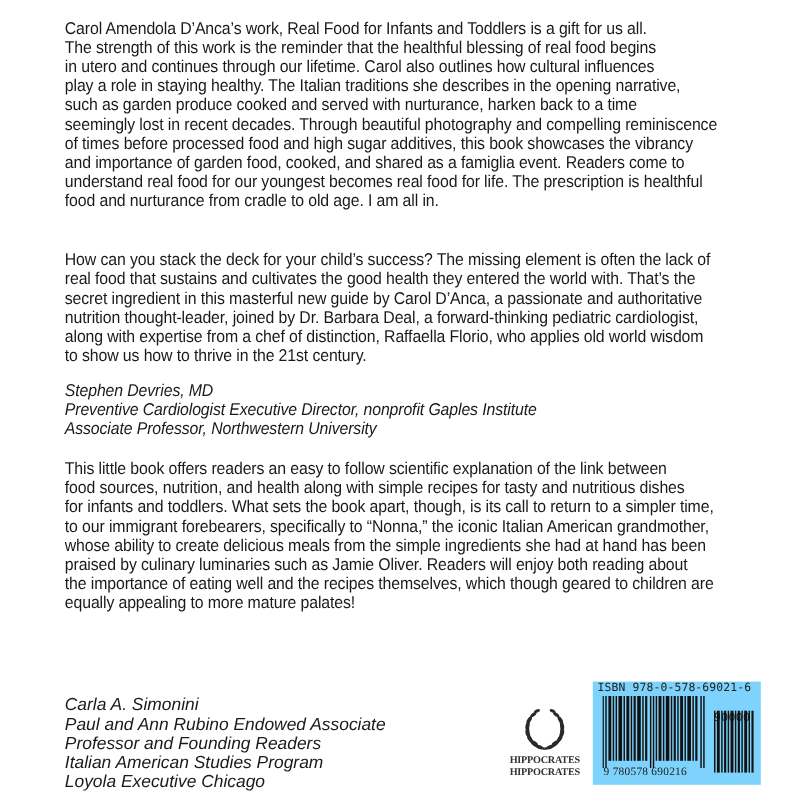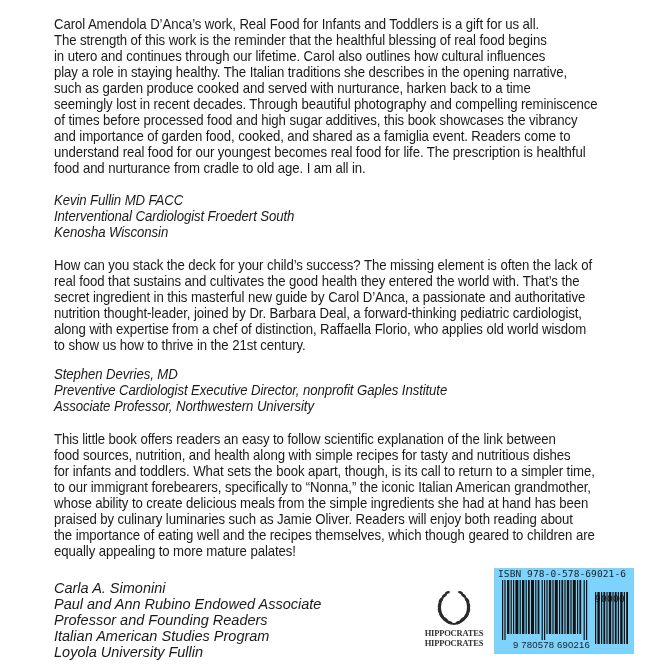--- a/index.html
+++ b/index.html
@@ -111,23 +111,23 @@
     }
     .bars-addon {
       position: absolute;
       left: 101px;
       top: 24px;
       width: 34px;
       height: 52px;
     }
     .ean-digits {
       position: absolute;
-      left: 19px;
+      left: 9px;
       top: 71px;
-      font-family: Liberation Sans, sans-serif;
+      font-family: Liberation Serif, serif;
       font-size: 9.5px;
       color: #222;
       white-space: nowrap;
       letter-spacing: 0.2px;
     }
   </style>
 </head>
 <body>
 
 <div class="page">
@@ -138,25 +138,20 @@
     <span class="line">in utero and continues through our lifetime. Carol also outlines how cultural influences</span>
     <span class="line">play a role in staying healthy. The Italian traditions she describes in the opening narrative,</span>
     <span class="line">such as garden produce cooked and served with nurturance, harken back to a time</span>
     <span class="line">seemingly lost in recent decades. Through beautiful photography and compelling reminiscence</span>
     <span class="line">of times before processed food and high sugar additives, this book showcases the vibrancy</span>
     <span class="line">and importance of garden food, cooked, and shared as a famiglia event. Readers come to</span>
     <span class="line">understand real food for our youngest becomes real food for life. The prescription is healthful</span>
     <span class="line">food and nurturance from cradle to old age. I am all in.</span>
   </div>
   <div class="gap"></div>
-  <div class="block sig">
-    <span class="line">Kevin Fullin MD FACC</span>
-    <span class="line">Interventional Cardiologist Froedert South</span>
-    <span class="line">Kenosha Wisconsin</span>
-  </div>
   <div class="gap"></div>
   <div class="gap" style="height:1px"></div>
 
   <div class="block">
     <span class="line">How can you stack the deck for your child’s success? The missing element is often the lack of</span>
     <span class="line">real food that sustains and cultivates the good health they entered the world with. That’s the</span>
     <span class="line">secret ingredient in this masterful new guide by Carol D’Anca, a passionate and authoritative</span>
     <span class="line">nutrition thought-leader, joined by Dr. Barbara Deal, a forward-thinking pediatric cardiologist,</span>
     <span class="line">along with expertise from a chef of distinction, Raffaella Florio, who applies old world wisdom</span>
     <span class="line">to show us how to thrive in the 21st century.</span>
@@ -179,21 +174,21 @@
     <span class="line">the importance of eating well and the recipes themselves, which though geared to children are</span>
     <span class="line">equally appealing to more mature palates!</span>
   </div>
 </div>
 
 <div class="carla sig">
   <span class="line">Carla A. Simonini</span>
   <span class="line">Paul and Ann Rubino Endowed Associate</span>
   <span class="line">Professor and Founding Readers</span>
   <span class="line">Italian American Studies Program</span>
-  <span class="line">Loyola University Fullin</span>
+  <span class="line">Loyola Executive Chicago</span>
 </div>
 
 <div class="publisher">
   <svg class="wreath" viewBox="0 0 40 40">
     <g fill="#2a2a2a">
 
       <path d="M20 37 C9 36 3 27 5 16 C6 11 9 7 13 5 C9 9 7 14 7 19 C7 28 13 34 20 35 Z"></path>
       <ellipse cx="7" cy="12" rx="3.2" ry="1.6" transform="rotate(-55 7 12)"></ellipse>
       <ellipse cx="5.5" cy="17" rx="3.2" ry="1.6" transform="rotate(-80 5.5 17)"></ellipse>
       <ellipse cx="5.5" cy="22.5" rx="3.2" ry="1.6" transform="rotate(-100 5.5 22.5)"></ellipse>

